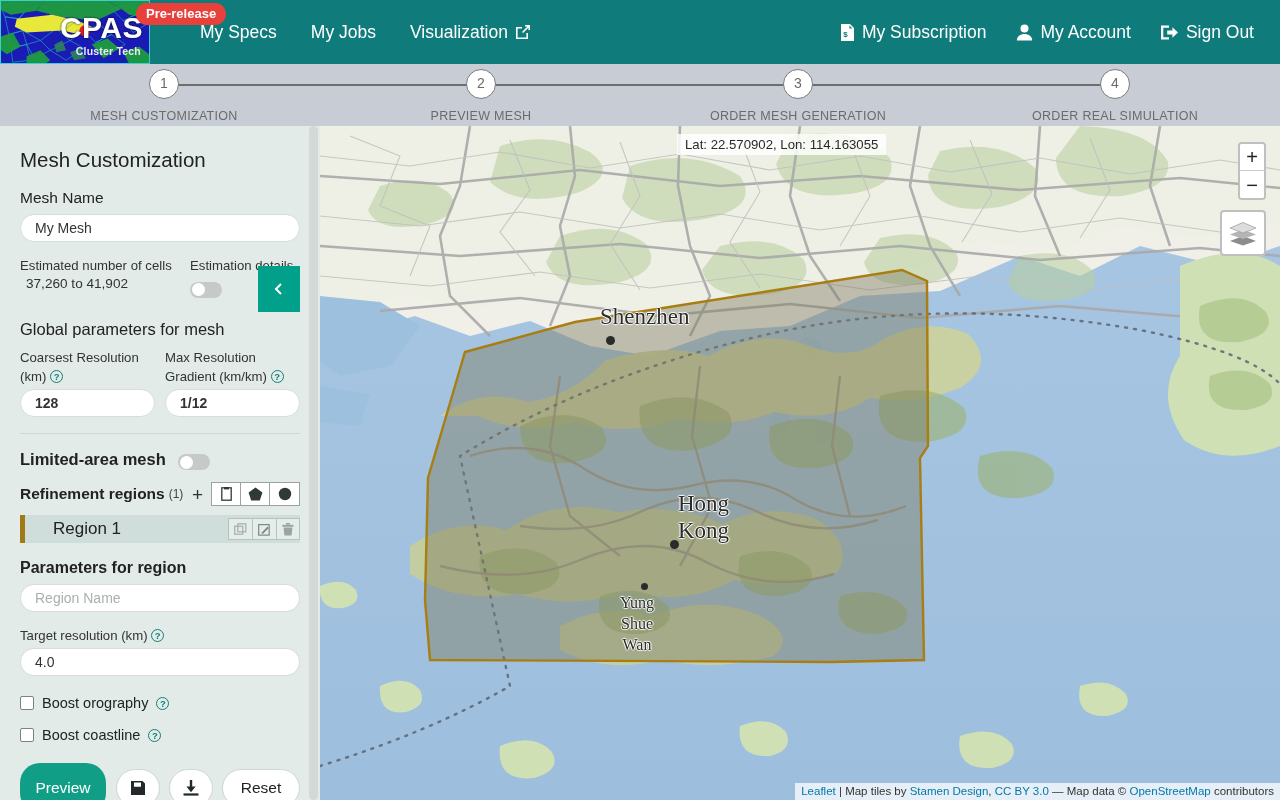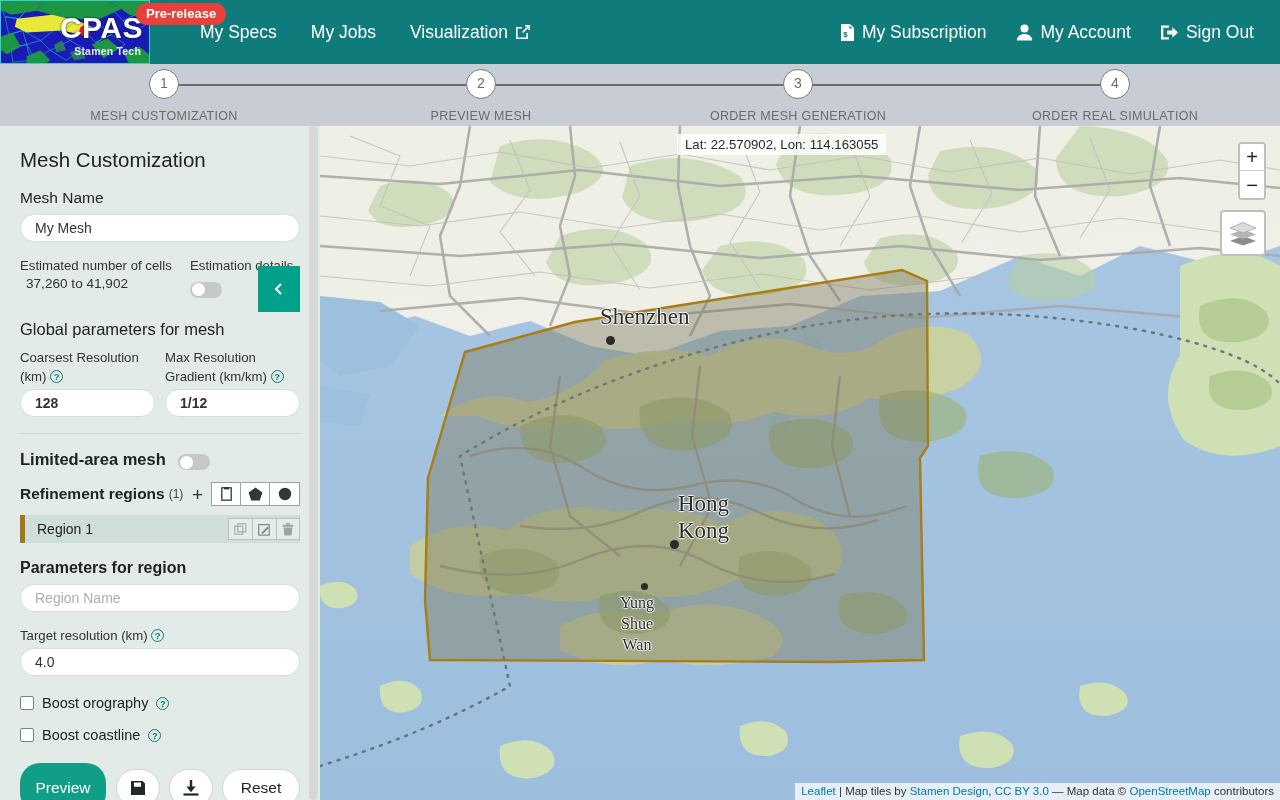--- a/index.html
+++ b/index.html
@@ -165,21 +165,21 @@
     display: flex; align-items: center; justify-content: center;
     cursor: pointer; padding: 0;
   }
   .tool-btn:last-child { border-right: none; }
   .region-item {
     display: flex; align-items: center;
     height: 28px; margin-top: 9px;
     background: #cfdedb; border-left: 5px solid #a07a14;
     position: relative;
   }
-  .region-name { font-size: 14px; color: #222; padding-left: 12px; }
+  .region-name { font-size: 17px; color: #222; padding-left: 12px; margin-left: 16px; }
   .region-actions { margin-left: auto; display: flex; }
   .region-act-btn {
     width: 24px; height: 22px; background: #e5edeb;
     border: 1px solid #b7c1be; border-right: none;
     display: flex; align-items: center; justify-content: center;
     cursor: pointer; padding: 0;
   }
   .region-act-btn:last-child { border-right: 1px solid #b7c1be; }
   .param-title { font-size: 16px; color: #222; font-weight: bold; margin-top: 16px; }
   .target-label { font-size: 13.2px; color: #333; margin-top: 16px; }
@@ -299,21 +299,21 @@
           <path d="M16 18 L52 14 L78 20 L62 30 L26 32 L14 26 Z"></path>
           <path d="M62 30 L78 20 L92 26 L80 34 Z"></path>
         </g>
         <circle cx="85" cy="30" r="5.5" fill="#e8201d"></circle>
         <g fill="#2f8f4f" opacity="0.8">
           <path d="M54 44 L62 40 L66 50 L56 52 Z"></path>
           <path d="M70 52 L80 48 L86 58 L74 60 Z"></path>
         </g>
       </svg>
       <div class="logo-text">CPAS</div>
-      <div class="logo-sub">Stamen Tech</div>
+      <div class="logo-sub">Cluster Tech</div>
     </div>
 
     <div class="prerelease">Pre-release</div>
 
     <div class="nav-left">
       <a class="nav-link">
         <span>My Specs</span>
       </a>
       <a class="nav-link">
         <span>My Jobs</span>

